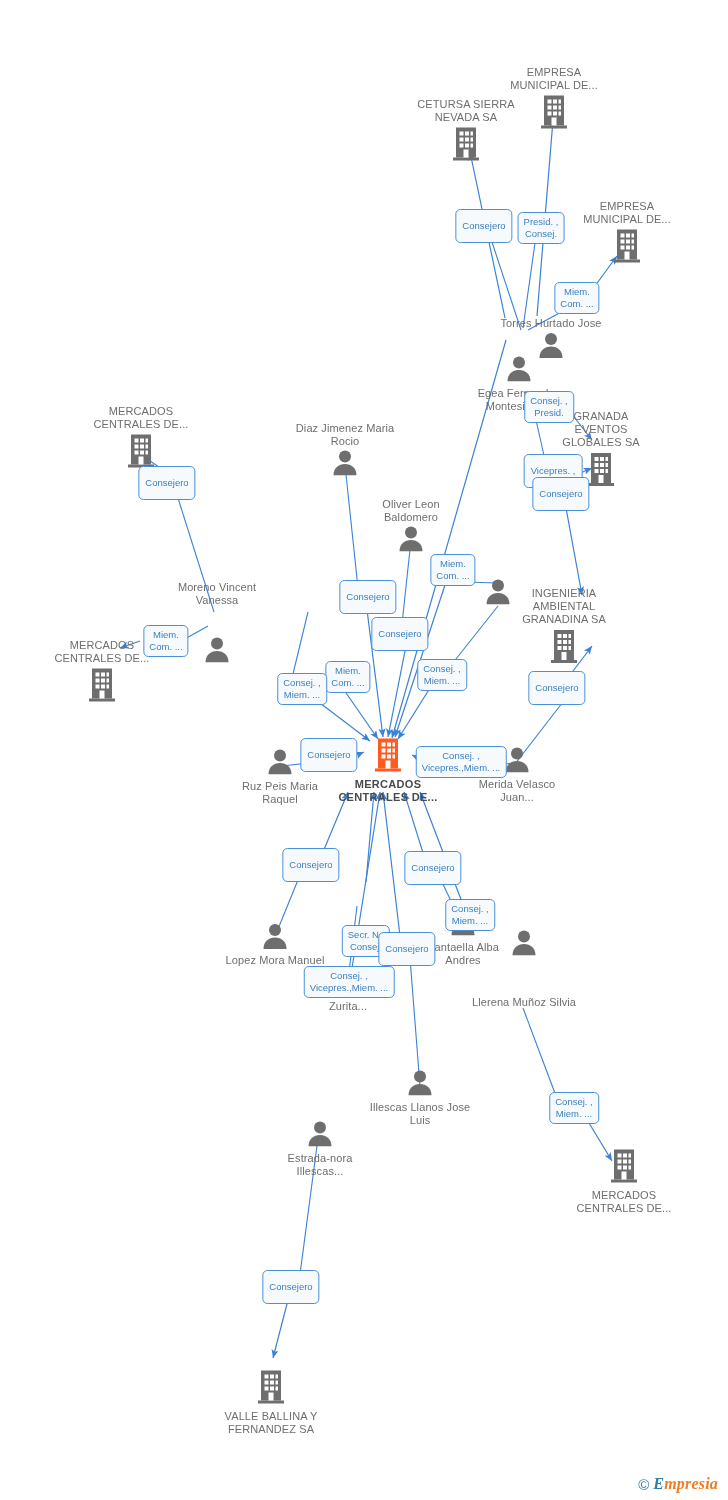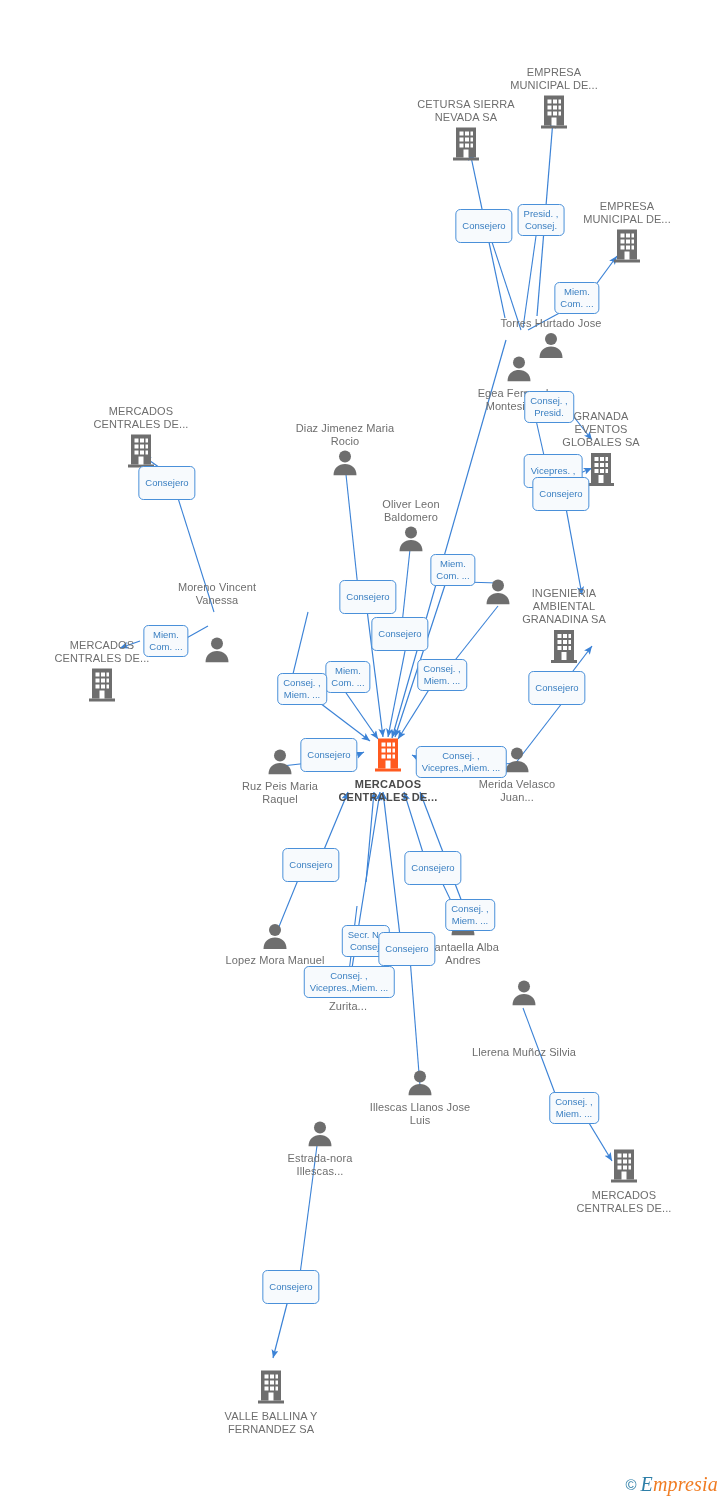--- a/index.html
+++ b/index.html
@@ -29,23 +29,23 @@
        color:#3a7fc1;font-size:9.5px;line-height:12px;
        padding:10px 6px;text-align:center;white-space:nowrap;
        box-sizing:border-box;}
   .rel.two{padding:3px 5px;}
   .rel span{display:block;}
 
   
   #watermark{position:absolute;right:10px;bottom:8px;
              display:flex;align-items:center;gap:4px;}
   #watermark .c{color:#2e7fa8;font-size:15px;line-height:15px;}
-  #watermark .brand{color:#f07c22;font-size:20px;line-height:16px;
+  #watermark .brand{color:#f07c22;font-size:16px;line-height:16px;
                     font-family:"Liberation Serif","DejaVu Serif",serif;
-                    font-style:italic;font-weight:normal;letter-spacing:.2px;}
+                    font-style:italic;font-weight:bold;letter-spacing:.2px;}
   #watermark .brand .cap{color:#2e7fa8;}
 </style>
 </head>
 <body>
 
 <div id="canvas">
 
   <svg class="edges" viewBox="0 0 728 1500" xmlns="http://www.w3.org/2000/svg">
     <defs>
       <marker id="ah" markerWidth="9" markerHeight="9" refX="7" refY="3" orient="auto" markerUnits="strokeWidth">
@@ -482,21 +482,21 @@
       <svg width="26" height="26" viewBox="0 0 26 26">
           <g fill="#6e6e6e">
         <circle cx="13" cy="7" r="6"></circle>
             <path d="M1.5,26 C1.5,18.5 6.5,14.5 13,14.5 C19.5,14.5 24.5,18.5 24.5,26 Z"></path>
       </g>
         </svg>
     </span>
     <div class="caption">Garcia-villanova Zurita...</div>
   </div>
 
-  <div class="node person" style="left:524px;top:1019px;gap:35px;">
+  <div class="node person" style="left:524px;top:969px;gap:35px;">
     <span class="glyph">
       <svg width="26" height="26" viewBox="0 0 26 26">
           <g fill="#6e6e6e">
         <circle cx="13" cy="7" r="6"></circle>
             <path d="M1.5,26 C1.5,18.5 6.5,14.5 13,14.5 C19.5,14.5 24.5,18.5 24.5,26 Z"></path>
       </g>
         </svg>
     </span>
     <div class="caption">Llerena Muñoz Silvia</div>
   </div>
@@ -521,21 +521,21 @@
             <path d="M1.5,26 C1.5,18.5 6.5,14.5 13,14.5 C19.5,14.5 24.5,18.5 24.5,26 Z"></path>
       </g>
         </svg>
     </span>
     <div class="caption">Estrada-nora Illescas...</div>
   </div>
 
   <div class="rel" style="left:484px;top:226px;">
     <span>Consejero</span>
   </div>
-  <div class="rel two" style="left:541px;top:220px;">
+  <div class="rel two" style="left:541px;top:228px;">
     <span>Presid. ,</span>
     <span>Consej.</span>
   </div>
   <div class="rel two" style="left:577px;top:298px;">
     <span>Miem.</span>
     <span>Com. ...</span>
   </div>
   <div class="rel two" style="left:549px;top:407px;">
     <span>Consej. ,</span>
     <span>Presid.</span>

